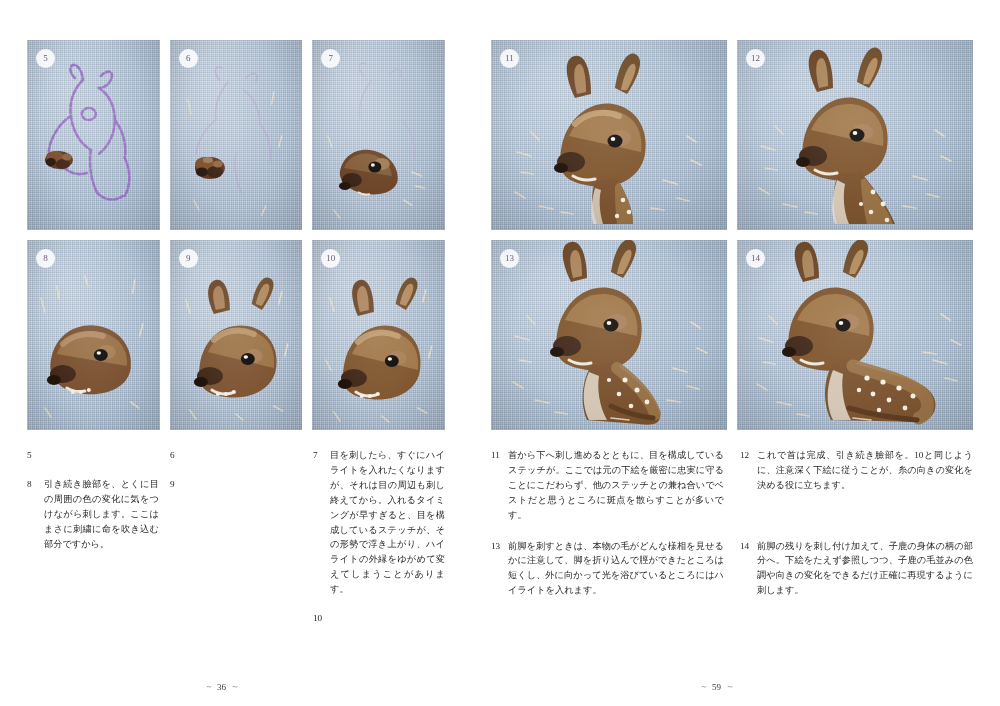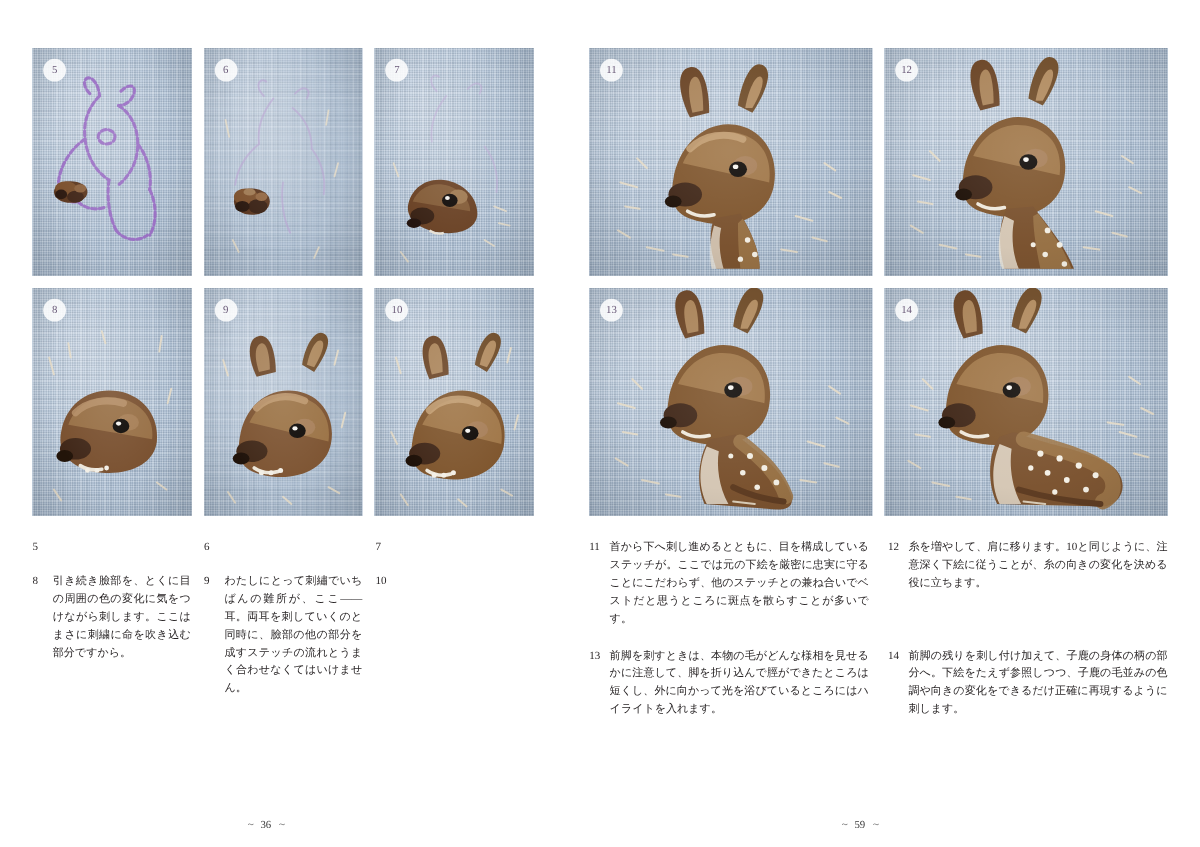--- a/index.html
+++ b/index.html
@@ -539,41 +539,41 @@
         <div class="num">8</div>
         <div class="txt">引き続き臉部を、とくに目の周囲の色の変化に気をつけながら刺します。ここはまさに刺繍に命を吹き込む部分ですから。</div>
       </div>
     </div>
     <div class="colstack">
       <div class="cap">
         <div class="num">6</div>
       </div>
       <div class="cap">
         <div class="num">9</div>
-        <div class="txt">わたしにとって刺繡でいちばんの難所が、ここ——耳。両耳を刺していくのと同時に、臉部の他の部分を成すステッチの流れとうまく合わせなくてはいけません。</div>
       </div>
     </div>
     <div class="colstack">
       <div class="cap">
         <div class="num">7</div>
+        <div class="txt">目を刺したら、すぐにハイライトを入れたくなりますが、それは目の周辺も刺し終えてから。入れるタイミングが早すぎると、目を構成しているステッチが、その形勢で浮き上がり、ハイライトの外縁をゆがめて変えてしまうことがあります。</div>
       </div>
       <div class="cap">
         <div class="num">10</div>
       </div>
     </div>
   </div>
 
   <div class="caption-block" id="right-caps">
     <div class="cap">
       <div class="num">11</div>
       <div class="txt">首から下へ刺し進めるとともに、目を構成しているステッチが。ここでは元の下絵を厳密に忠実に守ることにこだわらず、他のステッチとの兼ね合いでベストだと思うところに斑点を散らすことが多いです。</div>
     </div>
     <div class="cap">
       <div class="num">12</div>
-      <div class="txt">糸を増やして、肩に移ります。10と同じように、注意深く下絵に従うことが、糸の向きの変化を決める役に立ちます。</div>
+      <div class="txt">これで首は完成、引き続き臉部を。10と同じように、注意深く下絵に従うことが、糸の向きの変化を決める役に立ちます。</div>
     </div>
     <div class="cap">
       <div class="num">13</div>
       <div class="txt">前脚を刺すときは、本物の毛がどんな様相を見せるかに注意して、脚を折り込んで脛ができたところは短くし、外に向かって光を浴びているところにはハイライトを入れます。</div>
     </div>
     <div class="cap">
       <div class="num">14</div>
       <div class="txt">前脚の残りを刺し付け加えて、子鹿の身体の柄の部分へ。下絵をたえず参照しつつ、子鹿の毛並みの色調や向きの変化をできるだけ正確に再現するように刺します。</div>
     </div>
   </div>

